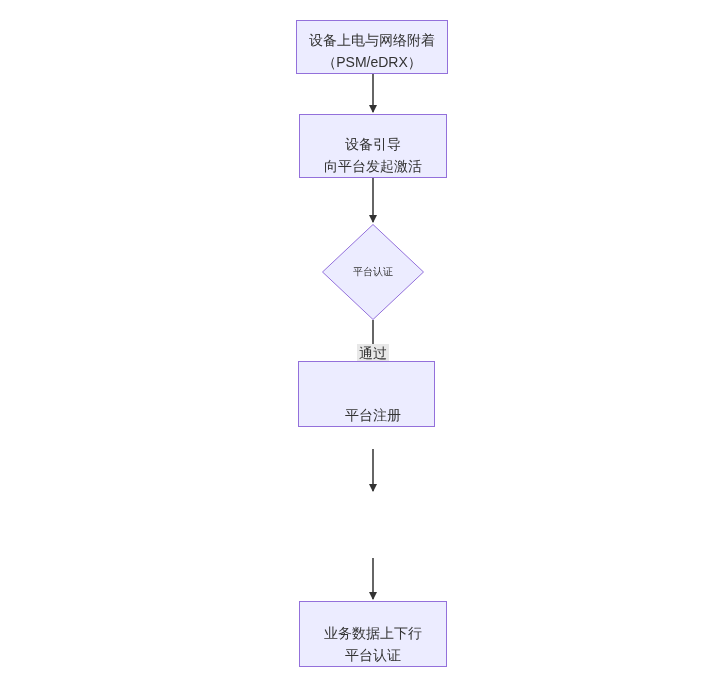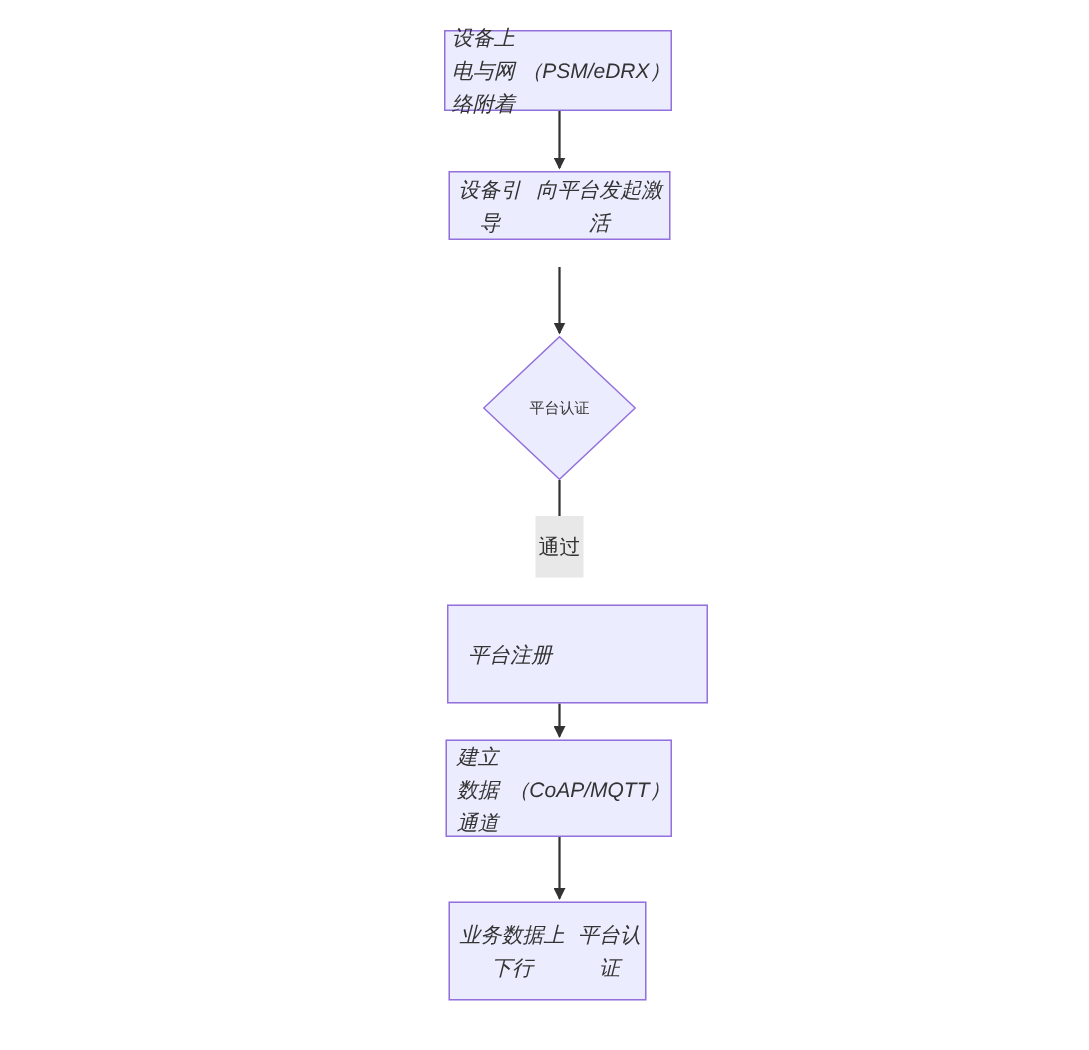--- a/index.html
+++ b/index.html
@@ -16,30 +16,30 @@
   }
   .edges { position: absolute; left: 0; top: 0; }
   .edge { stroke: var(--edge-color, #333333); stroke-width: 1.5px; }
   .arrowhead-path { fill: var(--edge-color, #333333); }
 
   .node.rect {
     position: absolute;
     background: var(--node-fill, #ECECFF);
     border: 1px solid var(--node-border, #9370DB);
     color: var(--node-text, #333333);
-    display: flex; flex-direction: row;
-    align-items: center; justify-content: space-between;
+    display: flex; flex-direction: column;
+    align-items: center; justify-content: flex-end;
     text-align: center;
-    font-size: 14px; line-height: 22px; font-style: italic;
+    font-size: 14px; line-height: 22px;
   }
   .node-a { left: 296px; top: 20px;  width: 152px; height: 54px; font-size: 13px; line-height: 20px; }
-  .node-b { left: 299px; top: 114px; width: 148px; height: 46px; }
-  .node-d { left: 298px; top: 403px; width: 174px; height: 66px; padding-left: 13px; }
+  .node-b { left: 299px; top: 114px; width: 148px; height: 64px; }
+  .node-d { left: 298px; top: 361px; width: 137px; height: 66px; padding-left: 13px; }
   .node-e { left: 297px; top: 493px; width: 151px; height: 65px; }
-  .node-f { left: 299px; top: 601px; width: 132px; height: 66px; }
+  .node-f { left: 299px; top: 601px; width: 148px; height: 66px; }
 
   .node.diamond {
     position: absolute;
     left: 322px; top: 224px; width: 102px; height: 96px;
   }
   .diamond-svg { position: absolute; left: 0; top: 0; }
   .diamond-svg polygon {
     fill: var(--node-fill, #ECECFF);
     stroke: var(--node-border, #9370DB);
     stroke-width: 1px;
@@ -51,21 +51,21 @@
     font-size: 10px;
   }
 
   .edge-label {
     position: absolute;
     left: 373px; top: 344px;
     transform: translateX(-50%);
     background: var(--edge-label-bg, #e8e8e8);
     color: var(--edge-label-text, #333333);
     font-size: 14px; line-height: 17px;
-    padding: 12px 2px;
+    padding: 1px 2px;
     white-space: nowrap;
   }
 </style>
 </head>
 <body>
 
 <div class="canvas">
 
   <svg class="edges" width="726" height="700" aria-hidden="true">
     <defs>
@@ -96,23 +96,19 @@
     </svg>
     <div class="diamond-label">平台认证</div>
   </div>
 
   <div class="edge-label">通过</div>
 
   <div class="node rect node-d">
     <div class="ln">平台注册</div>
   </div>
 
-  <div class="node rect node-e">
-    <div class="ln">建立数据通道</div>
-    <div class="ln">（CoAP/MQTT）</div>
-  </div>
 
   <div class="node rect node-f">
     <div class="ln">业务数据上下行</div>
     <div class="ln">平台认证</div>
   </div>
 
 </div>
 
 </body></html>

